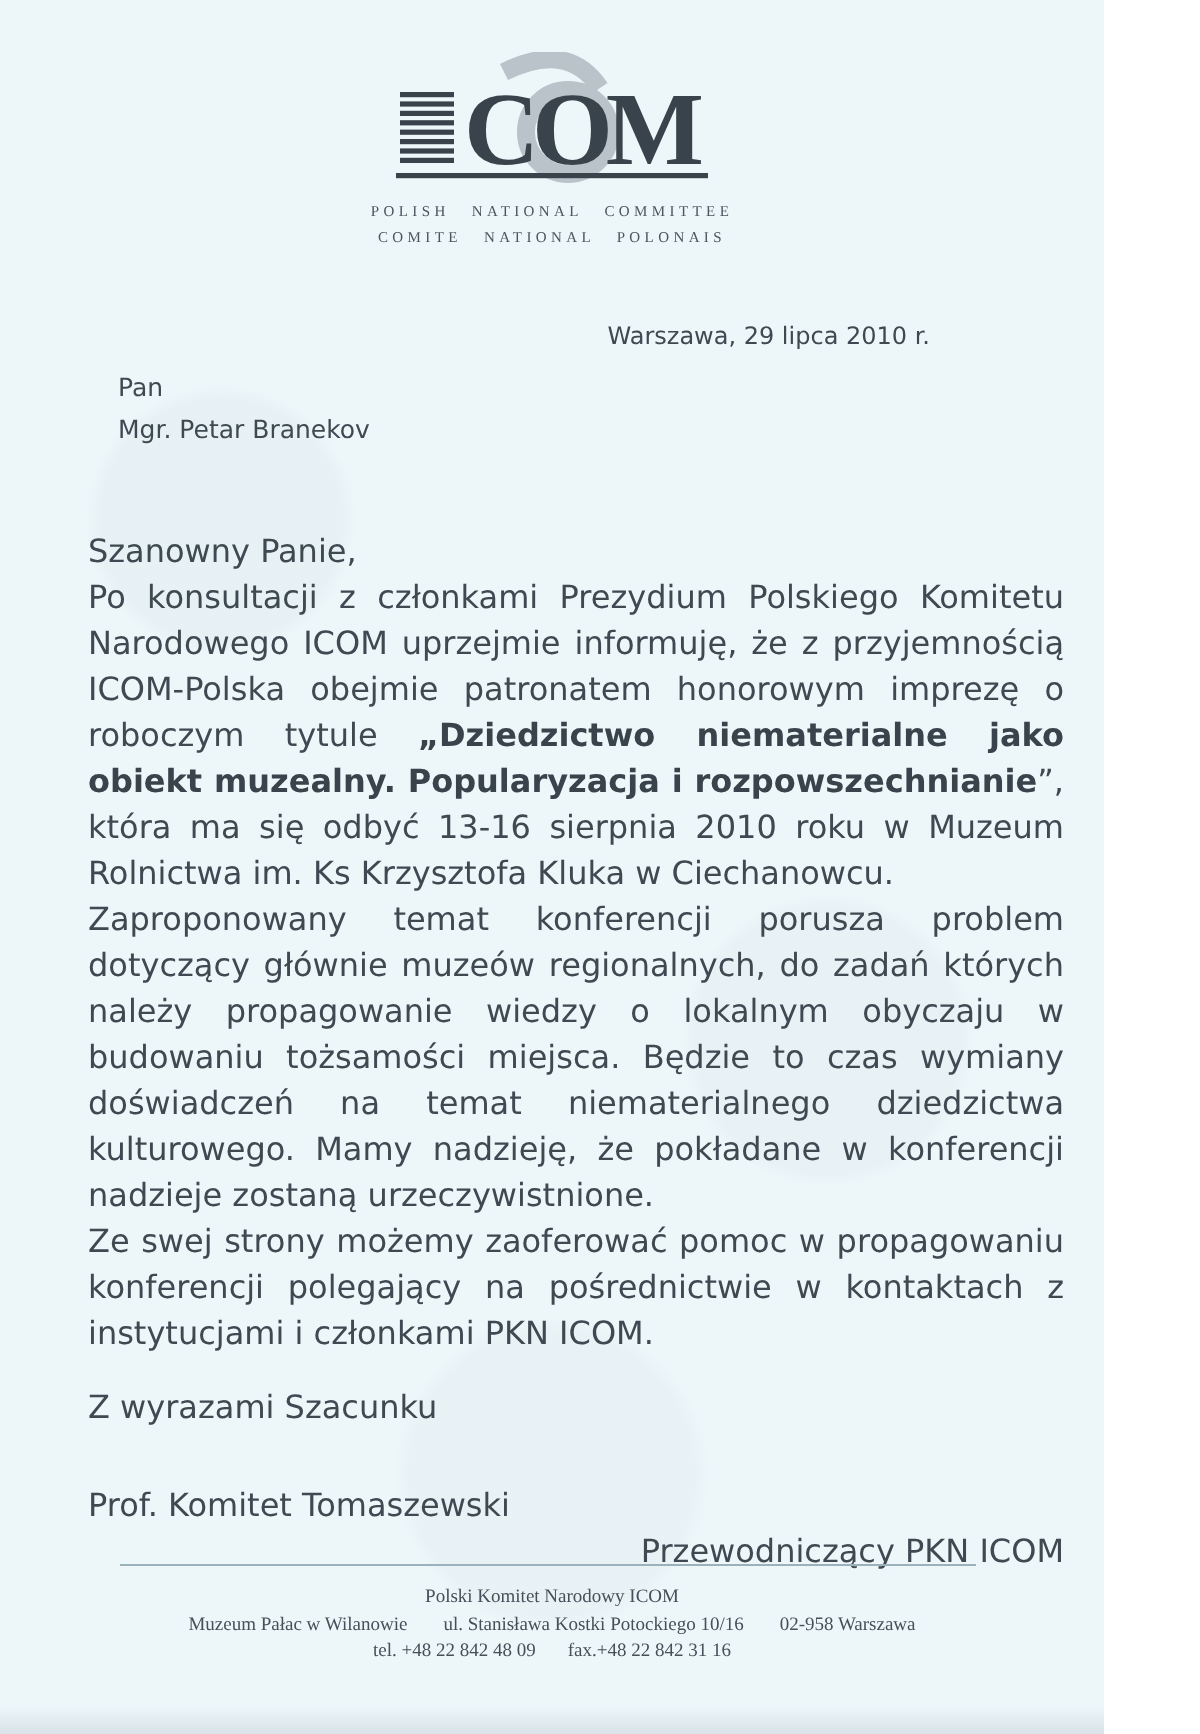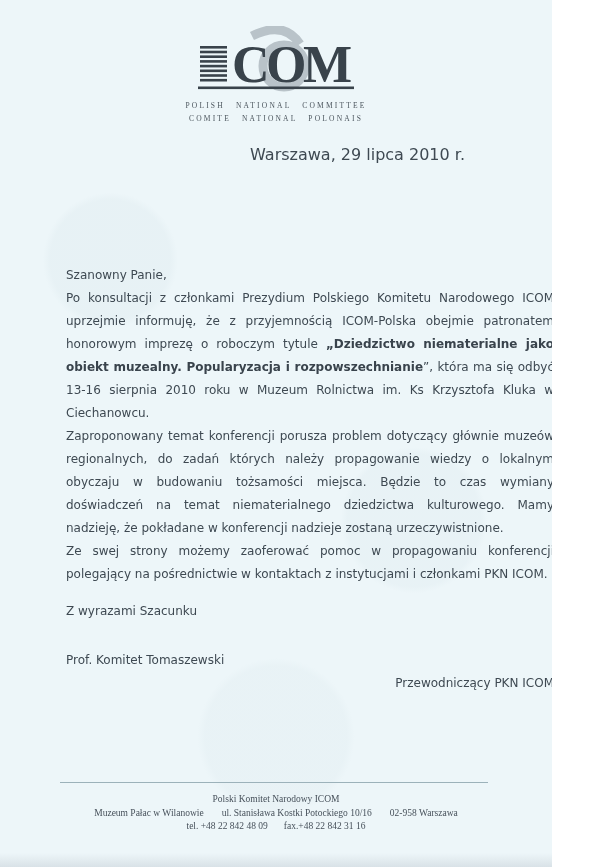--- a/index.html
+++ b/index.html
@@ -14,24 +14,24 @@
     color:#3e4952;
     font-family:"DejaVu Sans","Liberation Sans",sans-serif;
     overflow:hidden;
   }
   
   .logo{position:absolute;top:26px;left:50%;transform:translateX(-50%);width:190px;text-align:center;}
   .logo svg{display:block;margin:0 auto;}
   .logo-sub{font-family:"Liberation Serif","DejaVu Serif",serif;font-size:7.5px;letter-spacing:2.2px;word-spacing:7px;color:#4b555d;margin-top:4px;white-space:nowrap;}
   .logo-sub.first{margin-top:7px;}
   
-  .date{position:absolute;top:145px;right:87px;font-size:16px;}
+  .date{position:absolute;top:161px;right:87px;font-size:12px;}
   .recipient{position:absolute;top:183px;left:59px;font-size:12.5px;line-height:21px;}
   
-  .body{position:absolute;top:264px;left:66px;width:488px;font-size:12px;line-height:23px;text-align:justify;}
+  .body{position:absolute;top:264px;left:44px;width:488px;font-size:16px;line-height:23px;text-align:justify;}
   .body p{margin:0;}
   .salutation{text-align:left;}
   .p2{margin-top:17px;}
   .p3{margin-top:14px;}
   .closing{margin-top:14px;text-align:left;}
   .sig-name{margin-top:26px;text-align:left;}
   .sig-title{text-align:right;}
   strong{font-weight:bold;color:#39434c;}
   
   .footer{position:absolute;left:0;right:0;top:782px;text-align:center;font-size:9.5px;line-height:13.5px;color:#46505a;font-family:Liberation Serif, serif;}
@@ -66,20 +66,24 @@
       <text x="38" y="56" font-family="Liberation Serif, DejaVu Serif, serif" font-weight="bold" font-size="52" fill="#39434b" textLength="120">COM</text>
 
       <rect x="4" y="60.5" width="156" height="2.6" fill="#39434b"></rect>
     </svg>
     <div class="logo-sub first">POLISH NATIONAL COMMITTEE</div>
     <div class="logo-sub">COMITE NATIONAL POLONAIS</div>
   </div>
 
   <div class="date">Warszawa, 29 lipca 2010 r.</div>
 
+  <div class="recipient">
+    <div>Pan</div>
+    <div>Mgr. Petar Branekov</div>
+  </div>
 
   <div class="body">
     <div class="salutation">Szanowny Panie,</div>
     <p class="p1"><span>Po konsultacji z członkami Prezydium Polskiego Komitetu Narodowego ICOM uprzejmie informuję, że z przyjemnością ICOM-Polska obejmie patronatem honorowym imprezę o roboczym tytule </span><strong>„Dziedzictwo niematerialne jako obiekt muzealny. Popularyzacja i rozpowszechnianie</strong><span>”, która ma się odbyć 13-16 sierpnia 2010 roku w Muzeum Rolnictwa im. Ks Krzysztofa Kluka w Ciechanowcu.</span></p>
     <p class="p2">Zaproponowany temat konferencji porusza problem dotyczący głównie muzeów regionalnych, do zadań których należy propagowanie wiedzy o lokalnym obyczaju w budowaniu tożsamości miejsca. Będzie to czas wymiany doświadczeń na temat niematerialnego dziedzictwa kulturowego. Mamy nadzieję, że pokładane w konferencji nadzieje zostaną urzeczywistnione.</p>
     <p class="p3">Ze swej strony możemy zaoferować pomoc w propagowaniu konferencji polegający na pośrednictwie w kontaktach z instytucjami i członkami PKN ICOM.</p>
     <div class="closing">Z wyrazami Szacunku</div>
     <div class="sig-name">Prof. Komitet Tomaszewski</div>
     <div class="sig-title">Przewodniczący PKN ICOM</div>
   </div>

